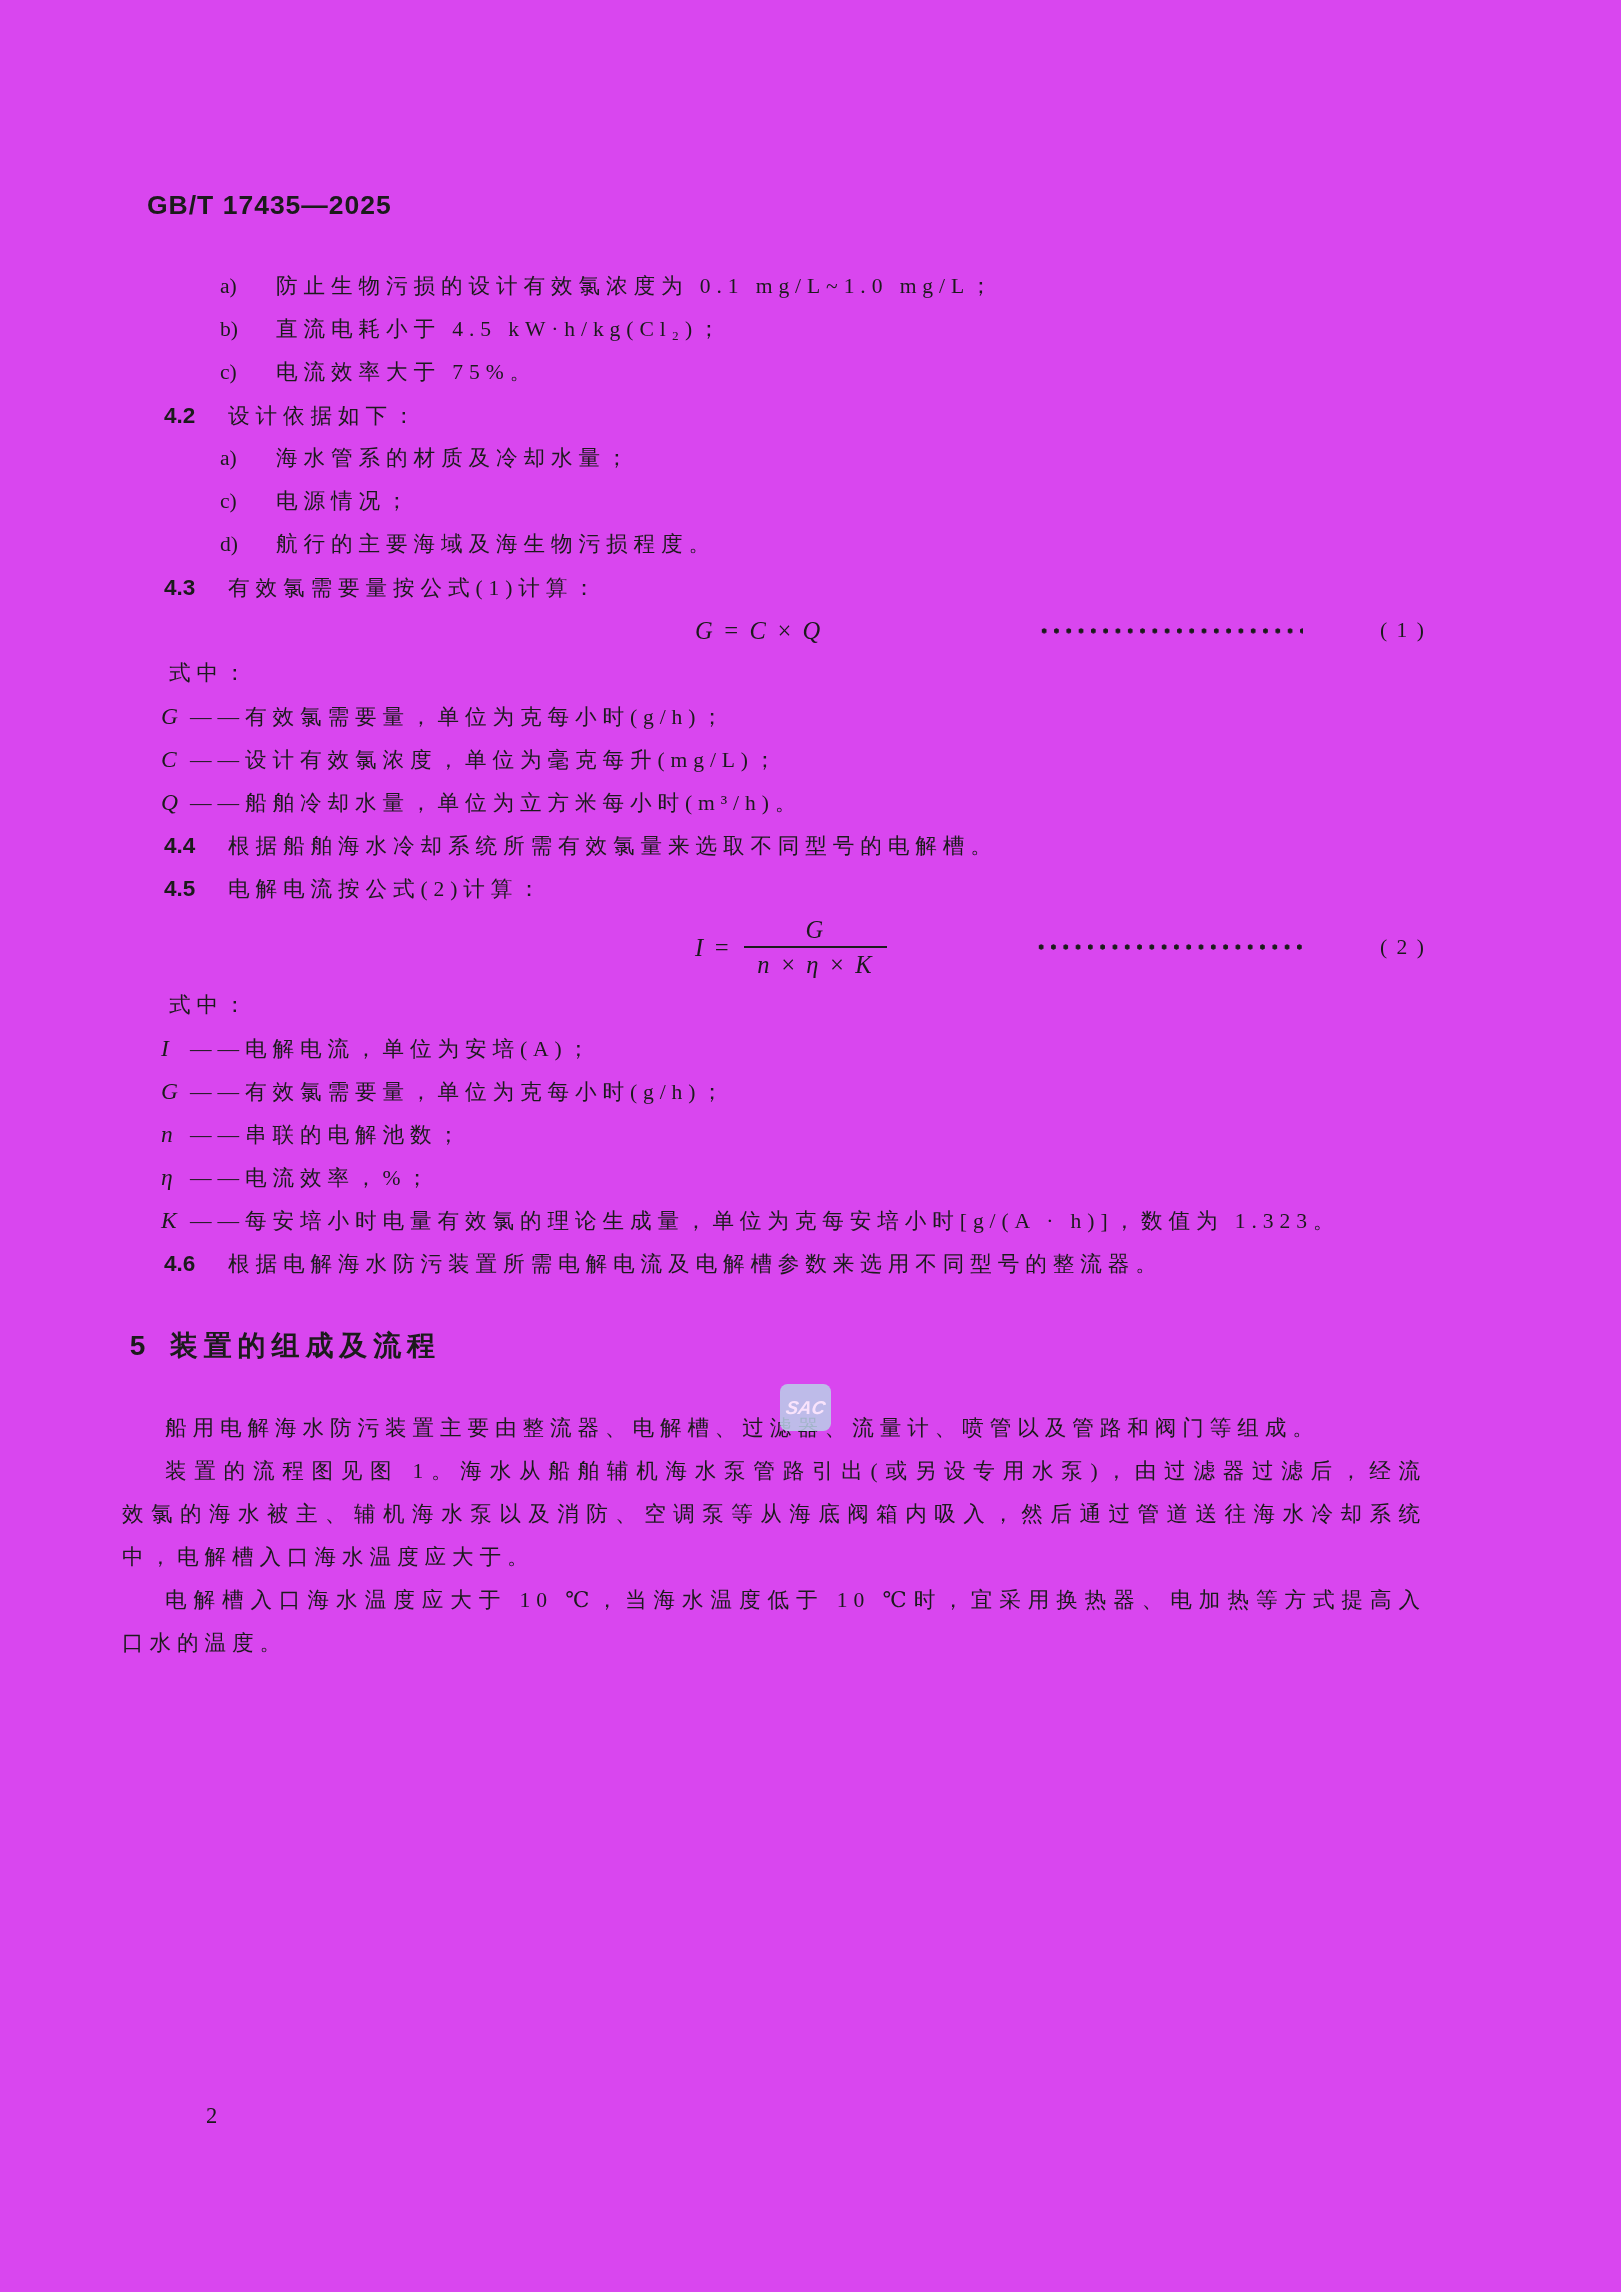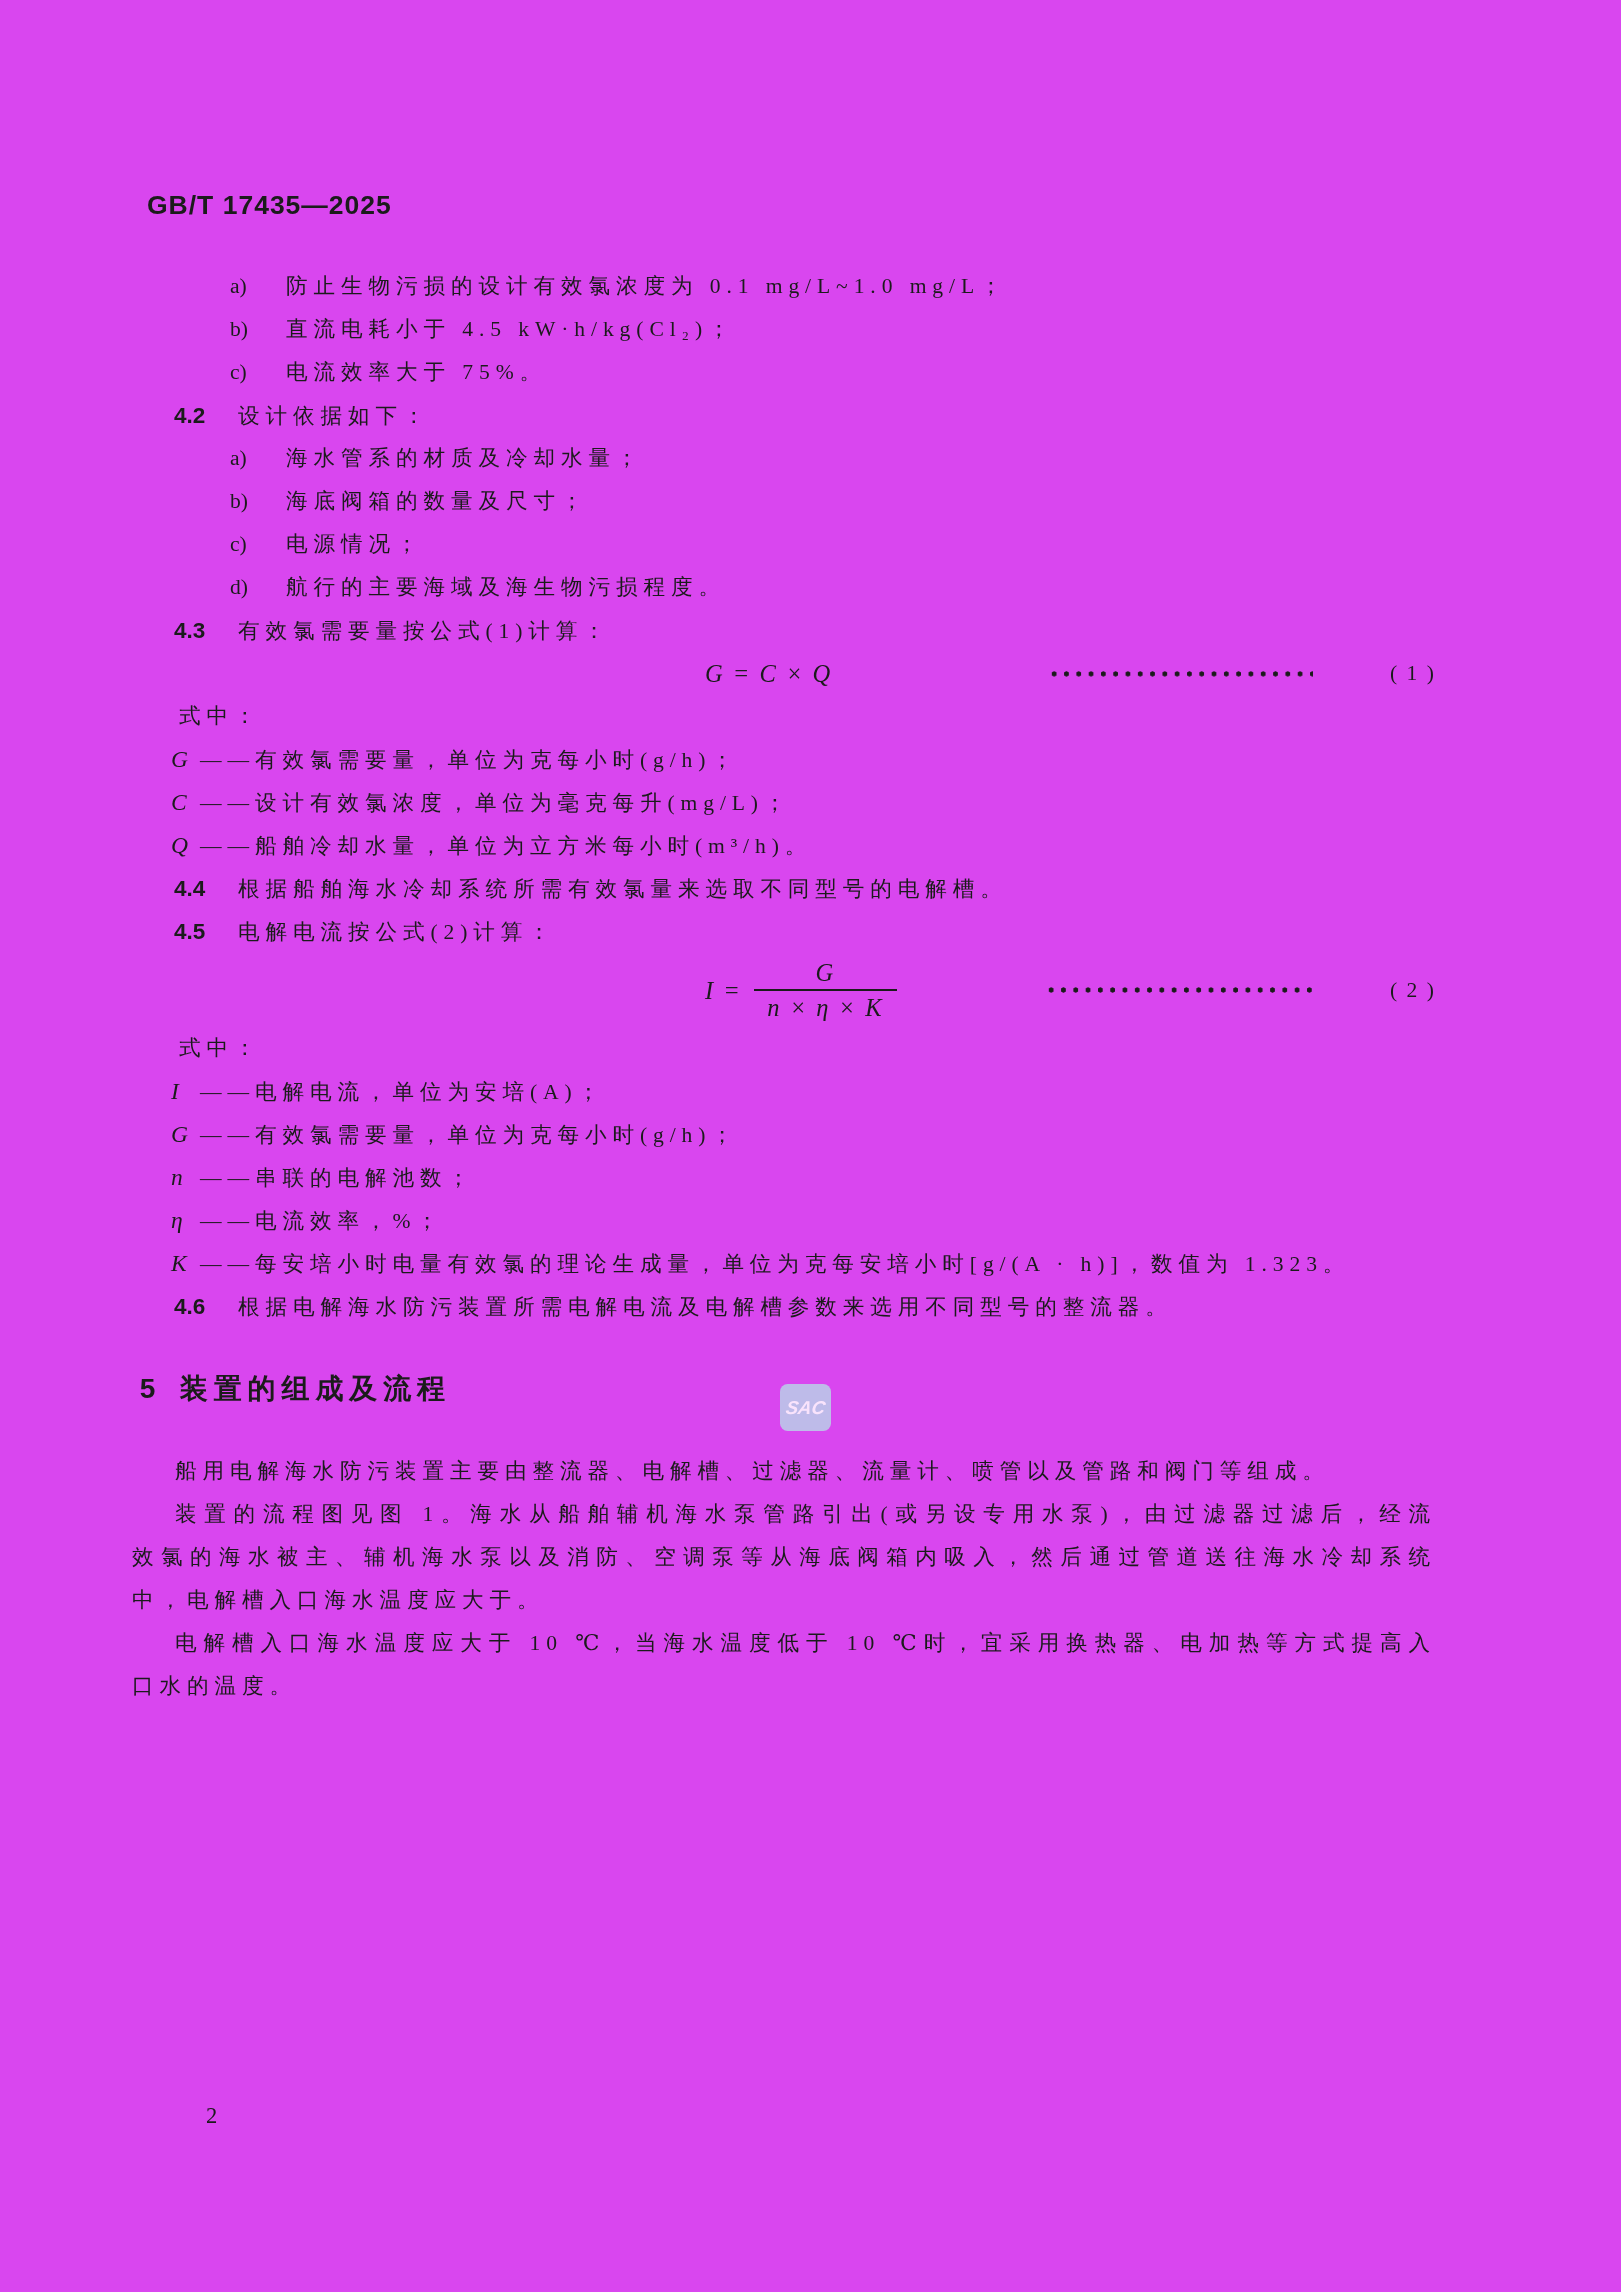--- a/index.html
+++ b/index.html
@@ -8,21 +8,21 @@
     background:#d946ef;color:#1b1b1b;overflow:hidden;
     font-family:"Liberation Serif","DejaVu Serif",serif;
     padding-left:32px;
   }
   .hdr{
     position:absolute;left:147px;top:190px;
     font-family:"Liberation Sans","DejaVu Sans",sans-serif;
     font-weight:bold;font-size:26.5px;letter-spacing:1px;
   }
   .content{
-    position:absolute;left:132px;top:265px;width:1304px;
+    position:absolute;left:122px;top:265px;width:1304px;
     font-size:21.6px;letter-spacing:5.9px;line-height:43px;
   }
   .line{height:43px;white-space:nowrap;}
   .li{padding-left:98px;}
   .li .lbl{display:inline-block;width:56px;letter-spacing:0;}
   .clause{padding-left:42px;}
   .clause .num{
     display:inline-block;min-width:64px;letter-spacing:0;
     font-family:"Liberation Sans","DejaVu Sans",sans-serif;
     font-weight:bold;font-size:22.5px;
@@ -82,21 +82,20 @@
   <div class="hdr">GB/T 17435—2025</div>
 
   <div class="content">
 
     <div class="line li"><span class="lbl">a)</span><span>防止生物污损的设计有效氯浓度为 0.1 mg/L~1.0 mg/L；</span></div>
     <div class="line li"><span class="lbl">b)</span><span>直流电耗小于 4.5 kW·h/kg(Cl₂)；</span></div>
     <div class="line li"><span class="lbl">c)</span><span>电流效率大于 75%。</span></div>
 
     <div class="line clause"><span class="num">4.2</span><span>设计依据如下：</span></div>
     <div class="line li"><span class="lbl">a)</span><span>海水管系的材质及冷却水量；</span></div>
-    <div class="line li"><span class="lbl">b)</span><span>海底阀箱的数量及尺寸；</span></div>
     <div class="line li"><span class="lbl">c)</span><span>电源情况；</span></div>
     <div class="line li"><span class="lbl">d)</span><span>航行的主要海域及海生物污损程度。</span></div>
 
     <div class="line clause"><span class="num">4.3</span><span>有效氯需要量按公式(1)计算：</span></div>
     <div class="eq-row">
       <span class="eq-expr">G = C × Q</span>
       <span class="leader"></span>
       <span class="eq-no">( 1 )</span>
     </div>
     <div class="line where">式中：</div>

